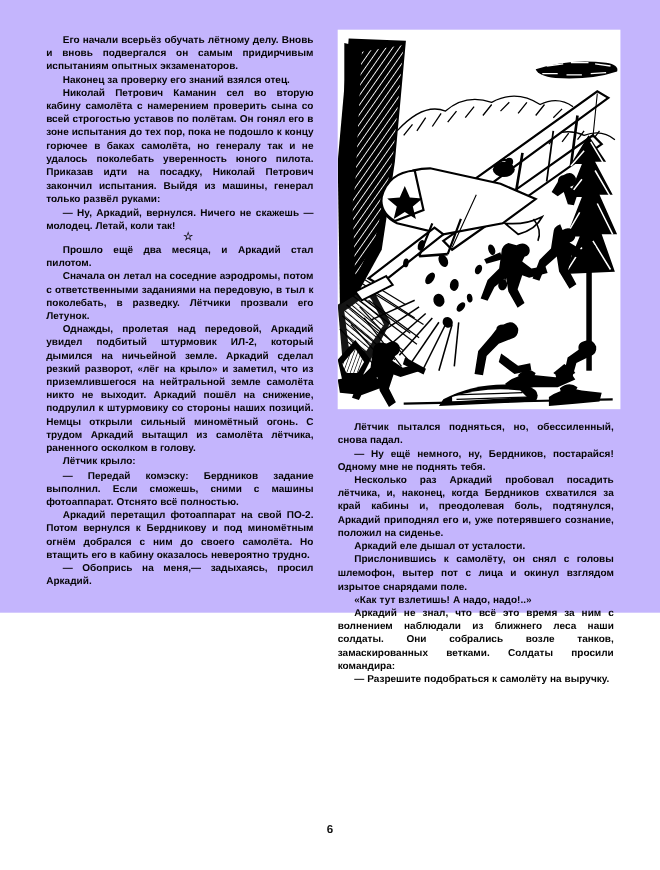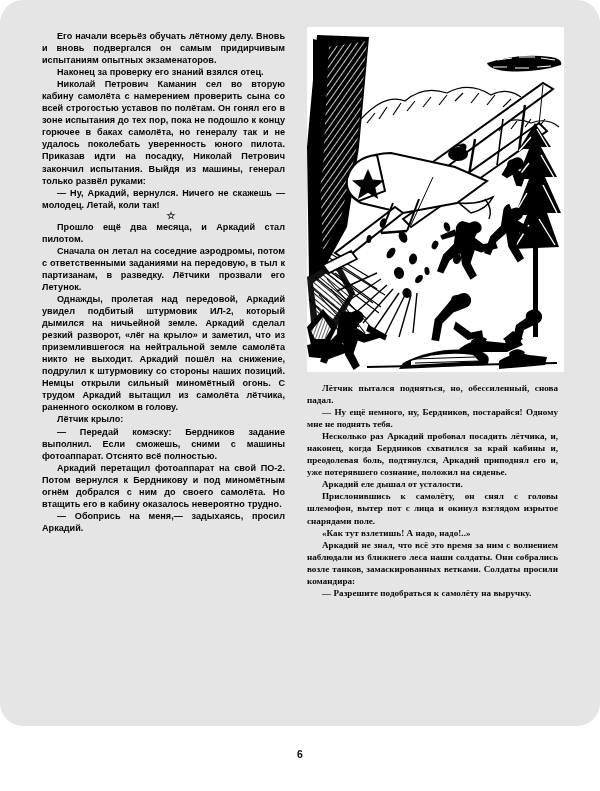--- a/index.html
+++ b/index.html
@@ -12,23 +12,22 @@
     height: 791px;
     position: relative;
     font-family: "Liberation Sans", sans-serif;
     color: #050505;
     overflow: hidden;
   }
   .page {
     position: absolute;
     inset: 0;
     width: 600px;
-    height: 726px;
-    background: #e5e5e5;
-    border-radius: 23px;
+    height: 557px;
+    background: #c4b5fd;
   }
 
   
   .col {
     position: absolute;
     font-size: 9.1px;
     line-height: 12.05px;
     text-align: justify;
     text-justify: inter-word;
     letter-spacing: 0.02px;
@@ -37,21 +36,20 @@
   }
   .col-left {
     left: 42px;
     top: 30px;
     width: 243px;
   }
   .col-right {
     left: 307px;
     top: 382px;
     width: 251px;
-    font-family: Liberation Serif, serif;
   }
   .col p {
     margin: 0;
     text-indent: 15px;
   }
 
   
   .divider {
     margin: 11px 0 10px 0;
     text-align: center;
@@ -280,21 +278,21 @@
 
   <div class="col col-left">
     <p>Его начали всерьёз обучать лётному делу. Вновь и вновь подвергался он самым придирчивым испытаниям опытных экзаменаторов.</p>
     <p>Наконец за проверку его знаний взялся отец.</p>
     <p>Николай Петрович Каманин сел во вторую кабину самолёта с намерением проверить сына со всей строгостью уставов по полётам. Он гонял его в зоне испытания до тех пор, пока не подошло к концу горючее в баках самолёта, но генералу так и не удалось поколебать уверенность юного пилота. Приказав идти на посадку, Николай Петрович закончил испытания. Выйдя из машины, генерал только развёл руками:</p>
     <p>— Ну, Аркадий, вернулся. Ничего не скажешь — молодец. Летай, коли так!</p>
 
     <p class="divider">☆</p>
 
     <p>Прошло ещё два месяца, и Аркадий стал пилотом.</p>
-    <p>Сначала он летал на соседние аэродромы, потом с ответственными заданиями на передовую, в тыл к партизанам, в разведку. Лётчики прозвали его Летунок.</p>
+    <p>Сначала он летал на соседние аэродромы, потом с ответственными заданиями на передовую, в тыл к поколебать, в разведку. Лётчики прозвали его Летунок.</p>
     <p>Однажды, пролетая над передовой, Аркадий увидел подбитый штурмовик ИЛ-2, который дымился на ничьейной земле. Аркадий сделал резкий разворот, «лёг на крыло» и заметил, что из приземлившегося на нейтральной земле самолёта никто не выходит. Аркадий пошёл на снижение, подрулил к штурмовику со стороны наших позиций. Немцы открыли сильный миномётный огонь. С трудом Аркадий вытащил из самолёта лётчика, раненного осколком в голову.</p>
     <p>Лётчик крыло:</p>
     <p>— Передай комэску: Бердников задание выполнил. Если сможешь, сними с машины фотоаппарат. Отснято всё полностью.</p>
     <p>Аркадий перетащил фотоаппарат на свой ПО-2. Потом вернулся к Бердникову и под миномётным огнём добрался с ним до своего самолёта. Но втащить его в кабину оказалось невероятно трудно.</p>
     <p>— Обопрись на меня,— задыхаясь, просил Аркадий.</p>
   </div>
 
   <div class="col col-right">
     <p>Лётчик пытался подняться, но, обессиленный, снова падал.</p>
     <p>— Ну ещё немного, ну, Бердников, постарайся! Одному мне не поднять тебя.</p>

